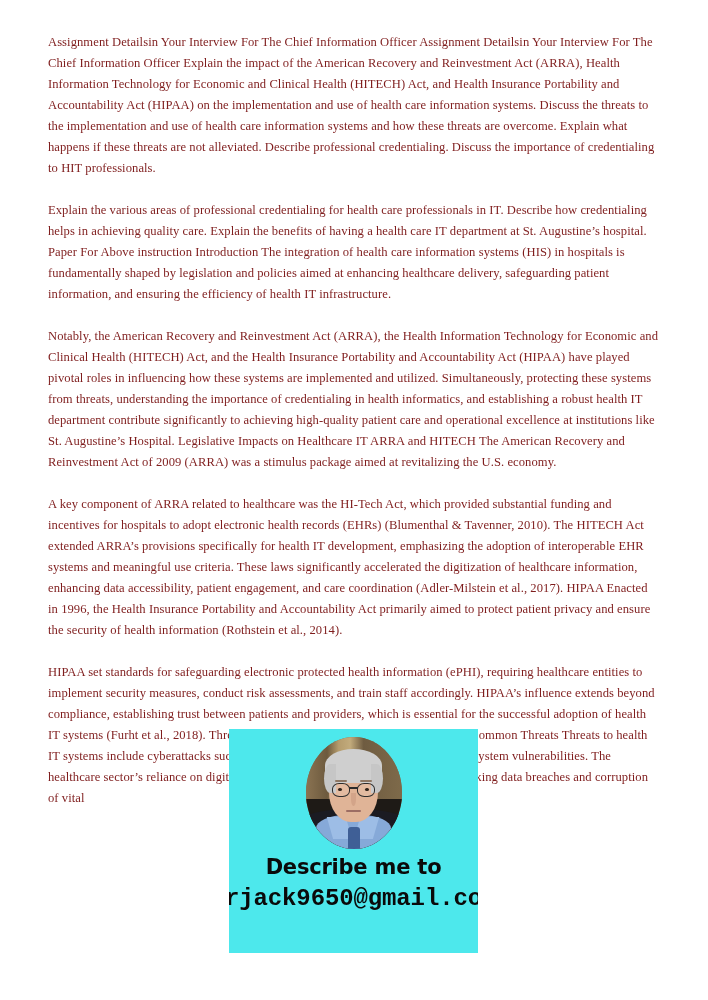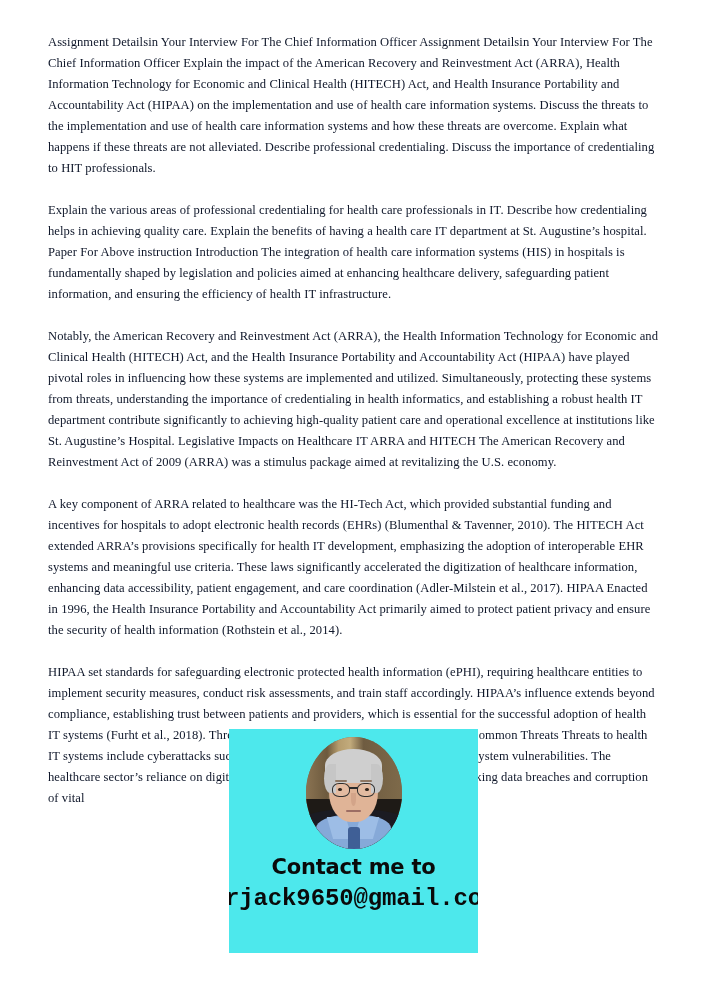--- a/index.html
+++ b/index.html
@@ -30,21 +30,21 @@
     position: absolute;
     left: 48px;
     top: 32px;
     width: 612px;
   }
 
   .doc-paragraph {
     font-family: "Liberation Serif", "DejaVu Serif", serif;
     font-size: 12.6px;
     line-height: 21px;
-    color: #0f172a;
+    color: #7f1d1d;
     text-align: left;
     margin: 0 0 21px 0;
     letter-spacing: 0.005em;
     white-space: pre-wrap;
   }
   .doc-paragraph:last-child {
     margin-bottom: 0;
   }
 
   
@@ -210,20 +210,20 @@
       <div class="ph-glass-l"></div>
       <div class="ph-glass-r"></div>
       <div class="ph-glass-bridge"></div>
       <div class="ph-eye-l"></div>
       <div class="ph-eye-r"></div>
       <div class="ph-nose"></div>
       <div class="ph-mouth"></div>
     </div>
 
     <div id="overlay-headline">
-      <span class="hl-line">Contact me to</span>
+      <span class="hl-line">Describe me to</span>
     </div>
 
     <div id="overlay-email">drjack9650@gmail.com</div>
 
   </div>
 
 </div>
 
 </body></html>

